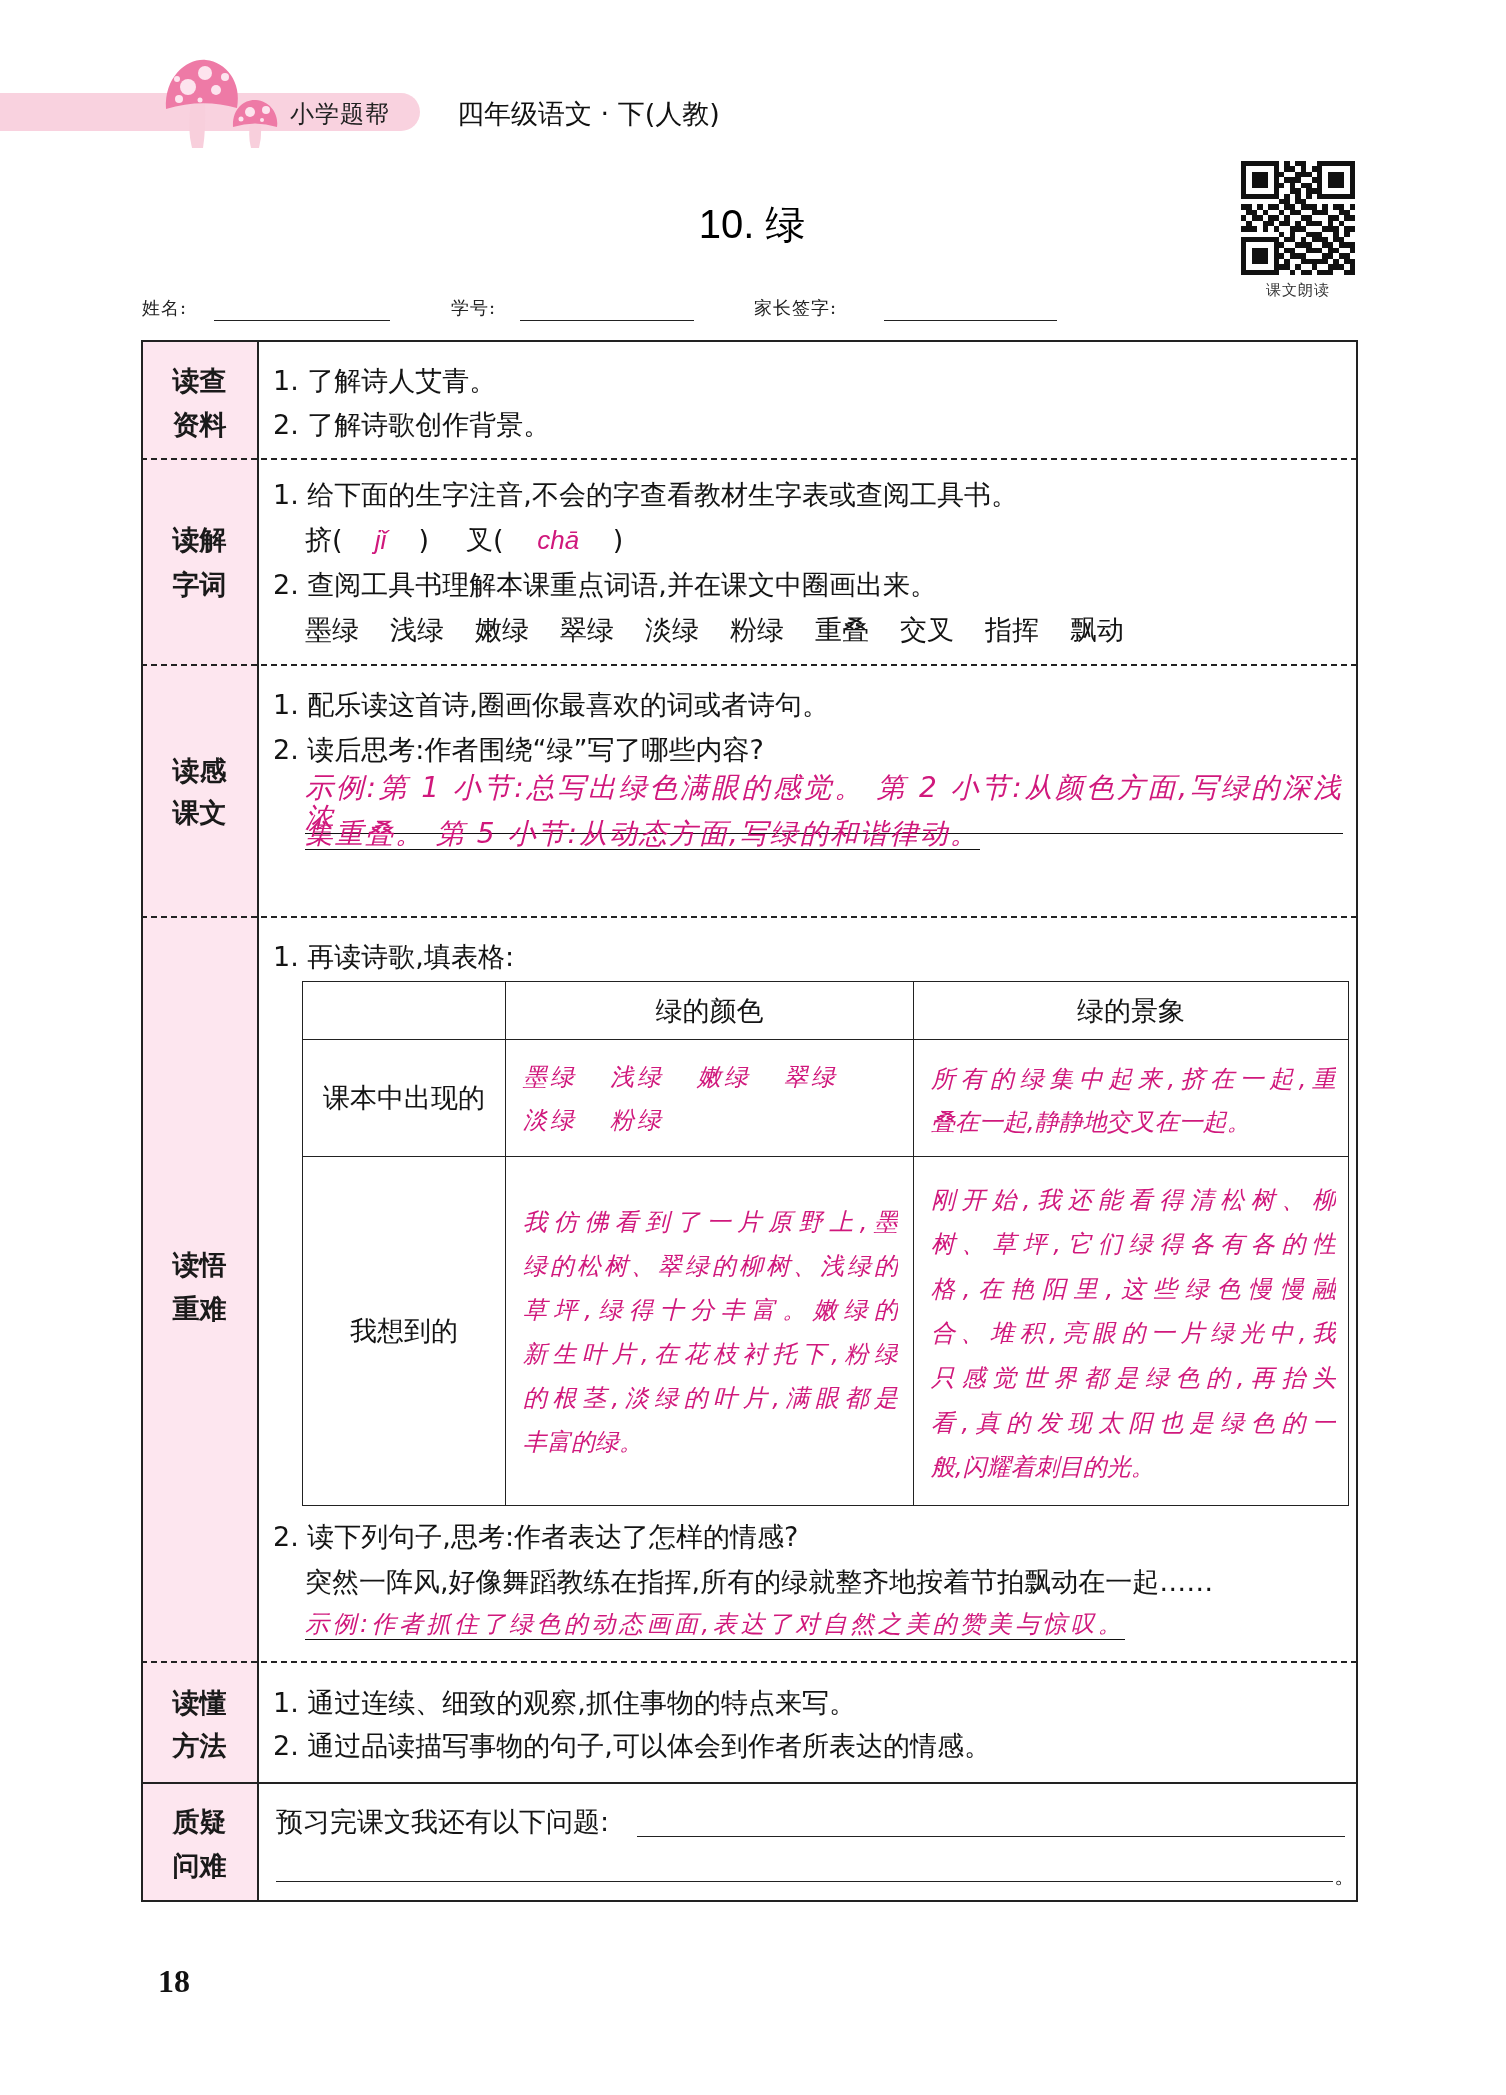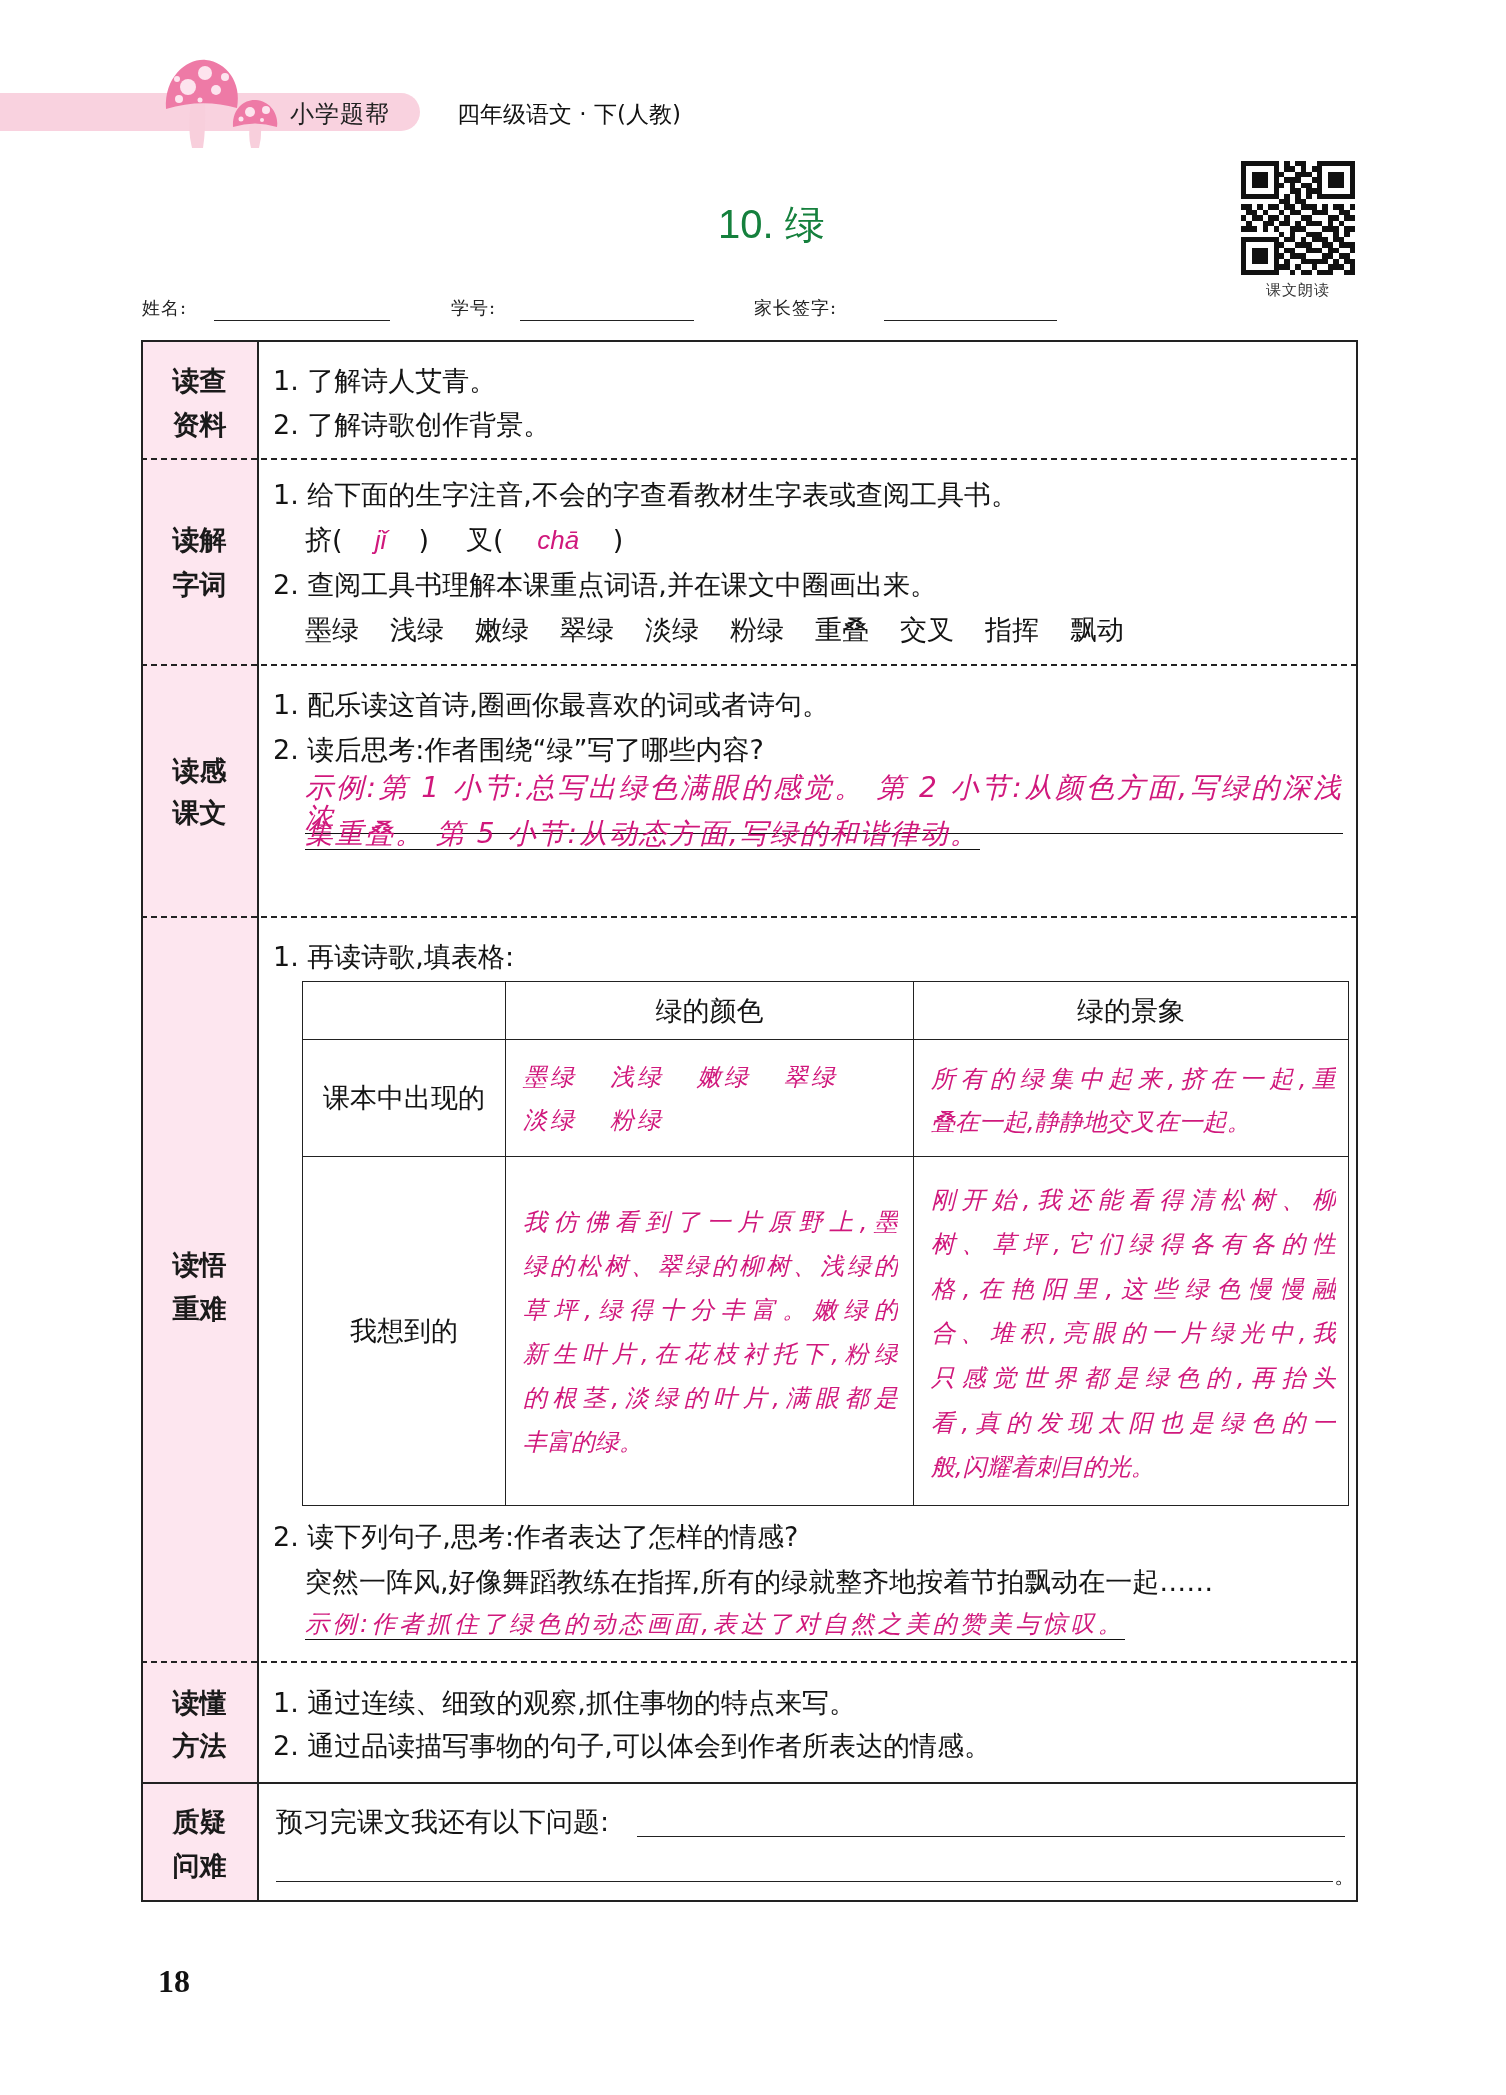--- a/index.html
+++ b/index.html
@@ -7,23 +7,23 @@
        font-family:"DejaVu Sans",sans-serif;color:#141414;}
   .abs{position:absolute;}
   .ln{position:absolute;height:40px;line-height:40px;font-size:27px;white-space:nowrap;}
   .lbl{position:absolute;left:141px;width:117px;height:40px;line-height:40px;
        text-align:center;font-size:27px;font-weight:bold;color:#1a1a1a;}
   .mag{color:#d0187c;font-style:italic;}
 
   
   .band{left:0;top:93px;width:420px;height:38px;background:#f9d2df;border-radius:0 19px 19px 0;}
   .brand{left:290px;top:99px;height:30px;line-height:30px;font-size:24px;color:#222;letter-spacing:1px;}
-  .subtitle{left:457px;top:96px;height:36px;line-height:36px;font-size:23px;color:#111;}
-  .title{left:718px;top:200px;width:124px;height:48px;line-height:48px;font-size:40px;
-         font-family:"Liberation Sans",sans-serif;color:#15803d;white-space:nowrap;}
+  .subtitle{left:457px;top:96px;height:36px;line-height:36px;font-size:27px;color:#111;}
+  .title{left:690px;top:200px;width:124px;height:48px;line-height:48px;font-size:40px;text-align:center;
+         font-family:"Liberation Sans",sans-serif;color:#000000;white-space:nowrap;}
   .qr{left:1241px;top:161px;width:114px;height:114px;}
   .qr-cap{left:1248px;top:280px;width:100px;height:20px;line-height:20px;font-size:15px;text-align:center;
           font-family:"DejaVu Serif",serif;color:#333;letter-spacing:1px;}
 
   
   .info-lbl{position:absolute;top:292px;height:32px;line-height:32px;font-size:18px;letter-spacing:1px;
             font-family:"DejaVu Serif",serif;color:#222;}
   .blank{position:absolute;height:0;border-top:1.5px solid #222;}
 
   

